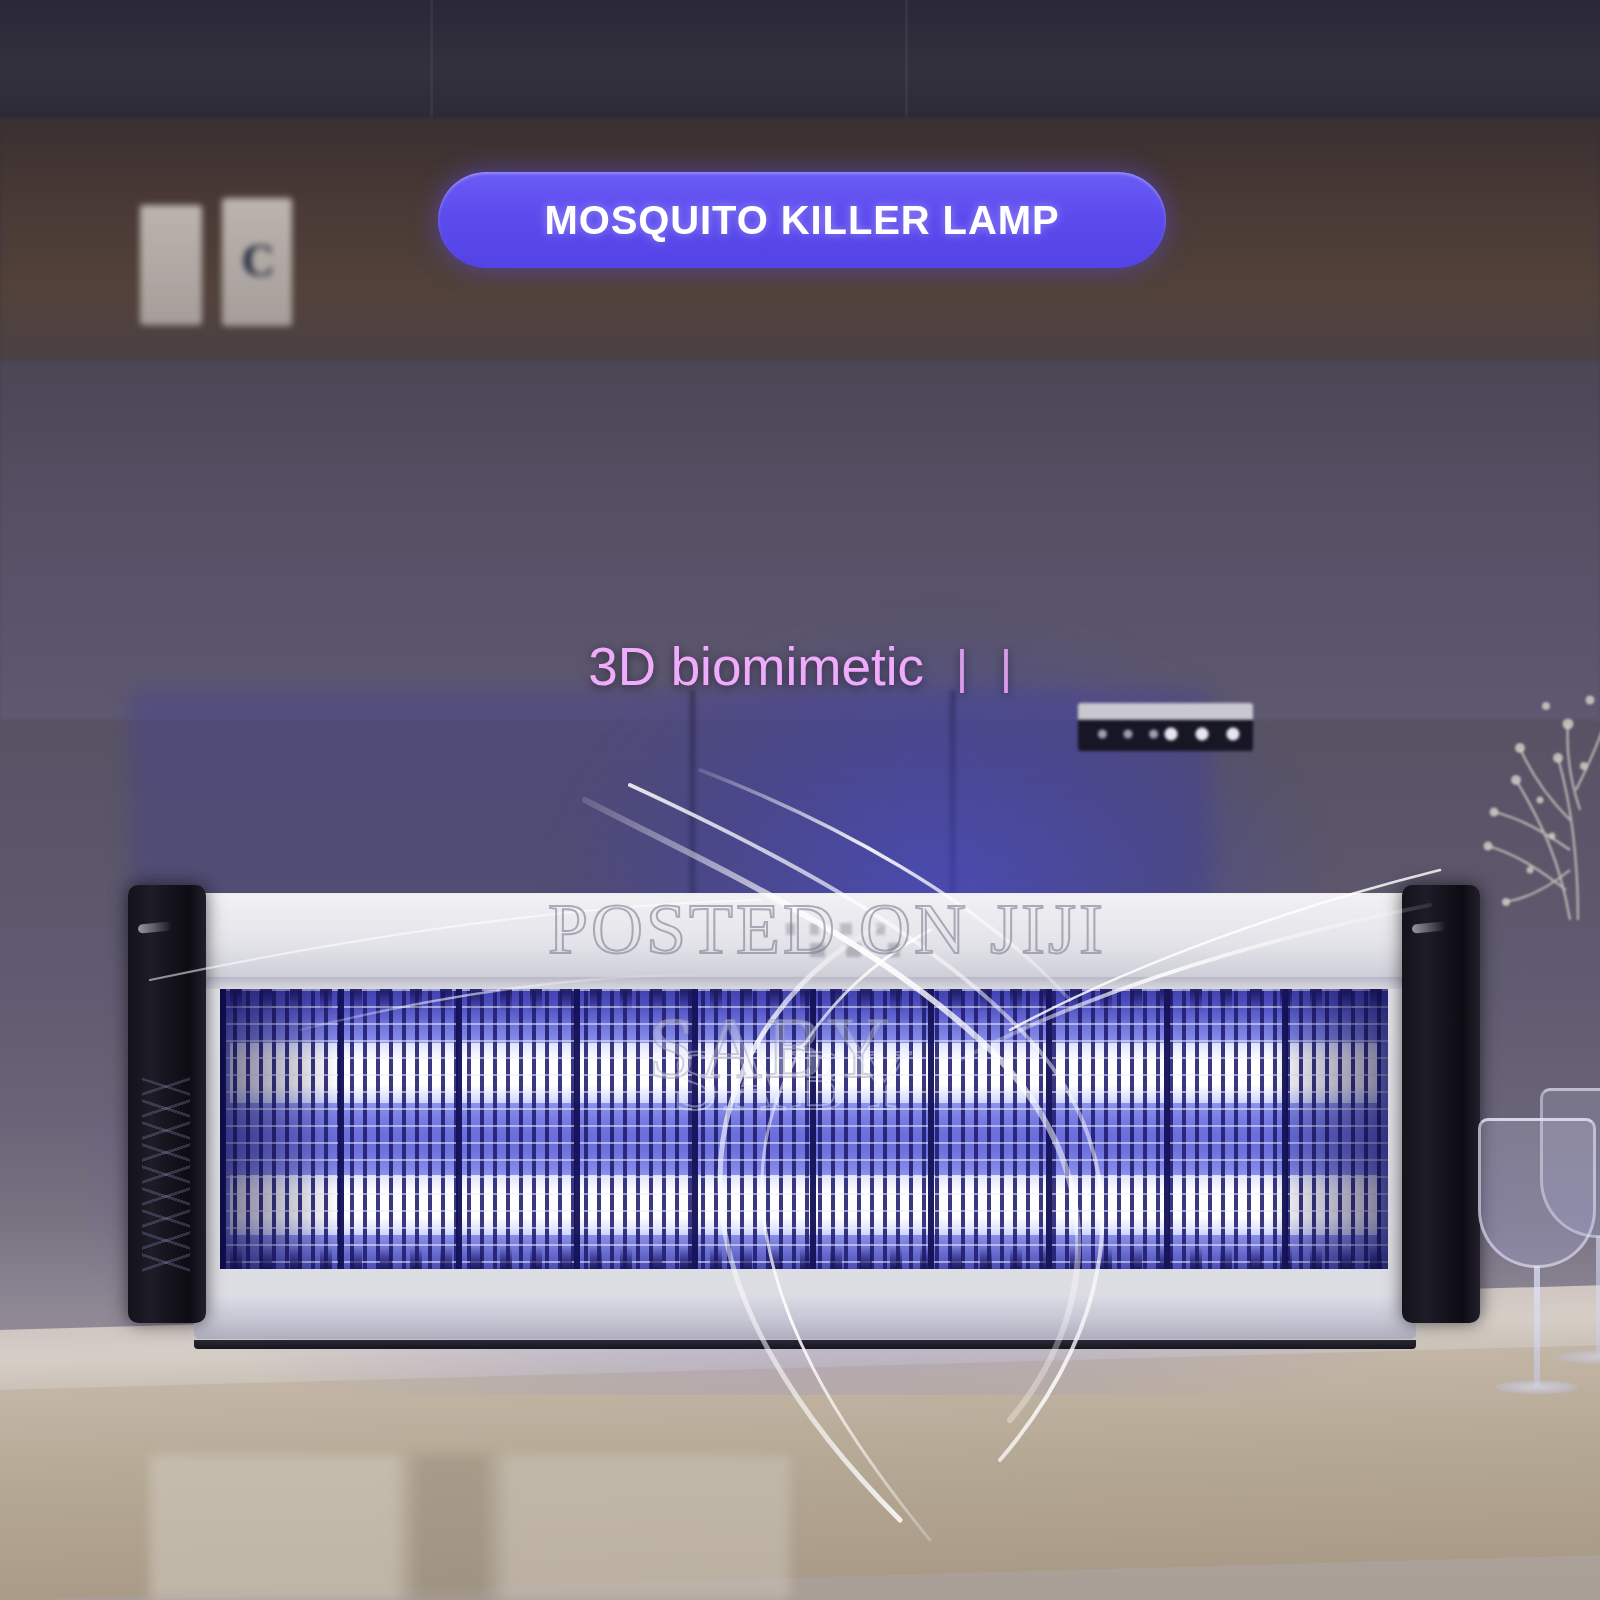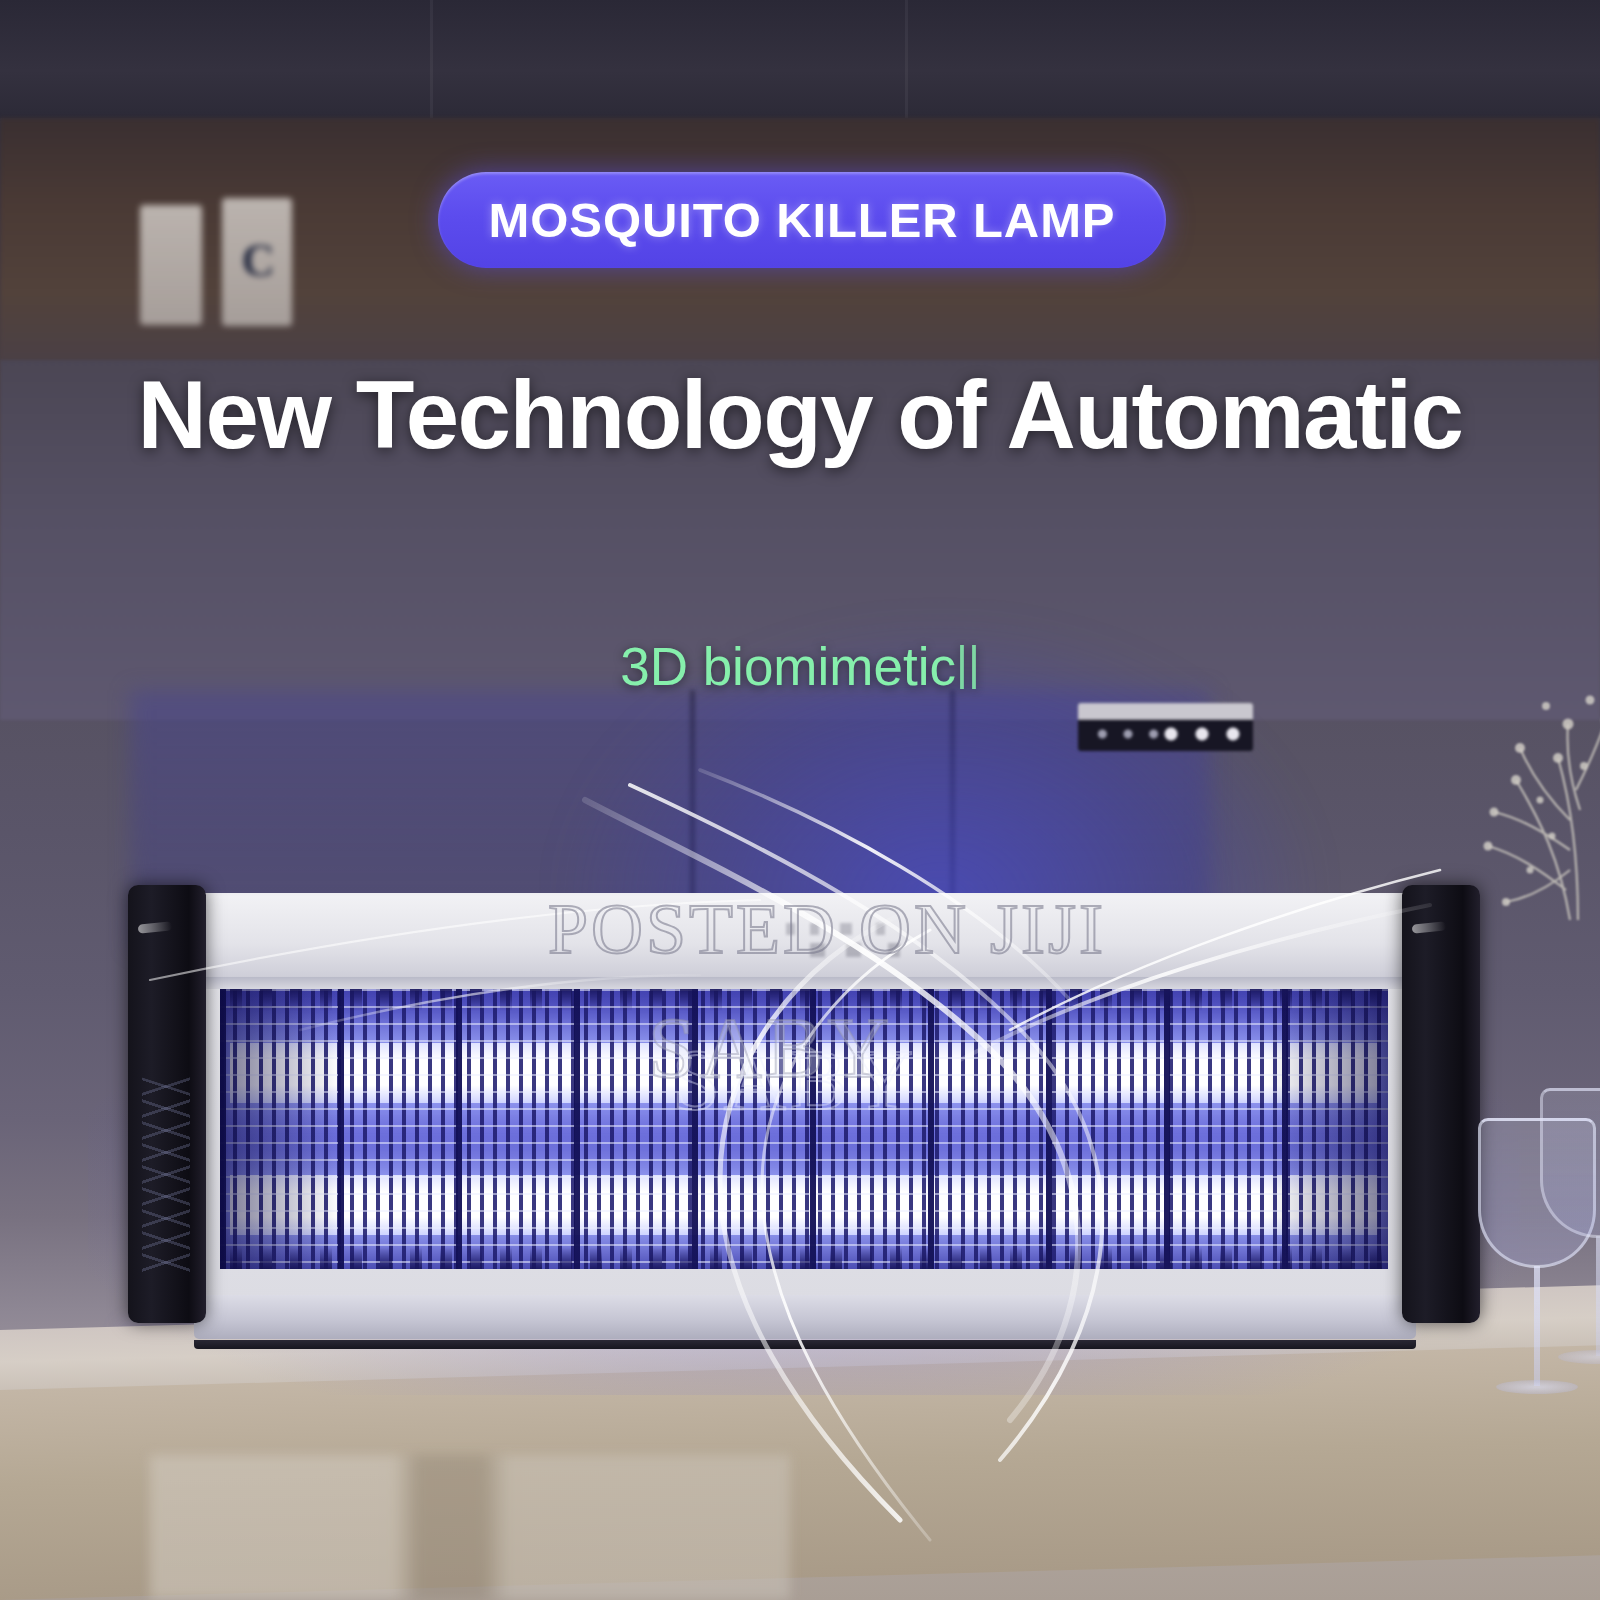--- a/index.html
+++ b/index.html
@@ -275,39 +275,39 @@
 
   
   .badge{
     position:absolute; left:438px; top:172px; width:728px; height:96px;
     border-radius:48px;
     background:linear-gradient(180deg,#6a5cf5 0%,#5c4cee 45%,#5343e6 100%);
     box-shadow:0 0 26px rgba(90,75,240,.55), inset 0 2px 3px rgba(255,255,255,.30);
     display:flex; align-items:center; justify-content:center;
   }
   .badge span{
-    color:#fff; font-size:49px; font-weight:bold; letter-spacing:.9px;
+    color:#fff; font-size:40px; font-weight:bold; letter-spacing:.9px;
     font-family:"Liberation Sans", sans-serif;
     text-shadow:0 0 10px rgba(255,255,255,.35);
   }
 
   .headline{
     position:absolute; left:0; right:0; top:358px;
     text-align:center; color:#fff;
     font-family:"Liberation Sans", sans-serif;
     font-weight:bold; font-size:96px; line-height:1.18;
     letter-spacing:-1.5px;
     text-shadow:0 3px 14px rgba(0,0,0,.55);
   }
   .headline .l2{ display:block; }
 
   .features{
     position:absolute; left:0; right:0; top:636px;
-    display:flex; align-items:flex-start; justify-content:center; 
-    color:#86efac; font-size:53px; font-weight:300;
+    display:flex; align-items:center; justify-content:center; gap:32px;
+    color:#f0abfc; font-size:53px; font-weight:300;
     font-family:"Liberation Sans", sans-serif;
     text-shadow:0 2px 10px rgba(0,0,0,.5);
   }
   .features .sep{ opacity:.85; font-size:46px; }
 
   .wm-jiji{
     position:absolute; left:548px; top:888px;
     font-family:"Liberation Serif", serif;
     font-size:72px; letter-spacing:3px;
     color:transparent;
@@ -461,21 +461,20 @@
       <path d="M300 1030 C420 1000 560 975 700 975" stroke="url(#sw2)" stroke-width="2.4" opacity=".7"></path>
       <path d="M150 980 C340 940 560 905 760 900" stroke="url(#sw)" stroke-width="2.2" opacity=".65"></path>
     </g>
   </svg>
 
   <div class="badge">
     <span>MOSQUITO KILLER LAMP</span>
   </div>
 
   <div class="headline">
-    <span class="l1">New Technology of Automatic</span>
   </div>
 
   <div class="features">
     <span>3D biomimetic</span>
     <span class="sep">|</span>
     <span class="sep">|</span>
   </div>
 
   <div class="wm-jiji">POSTED ON JIJI</div>
   <div class="wm-saby">SABY</div>

